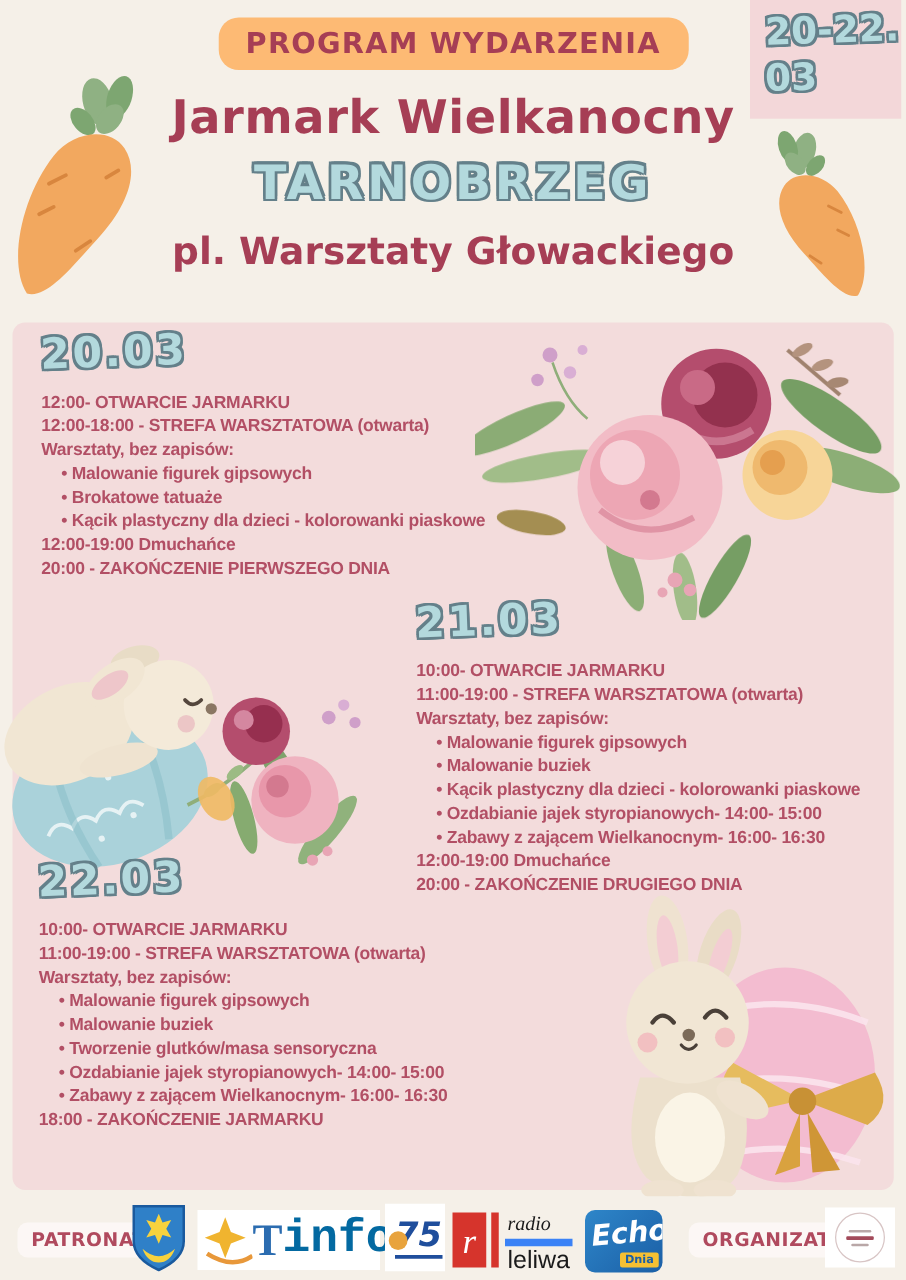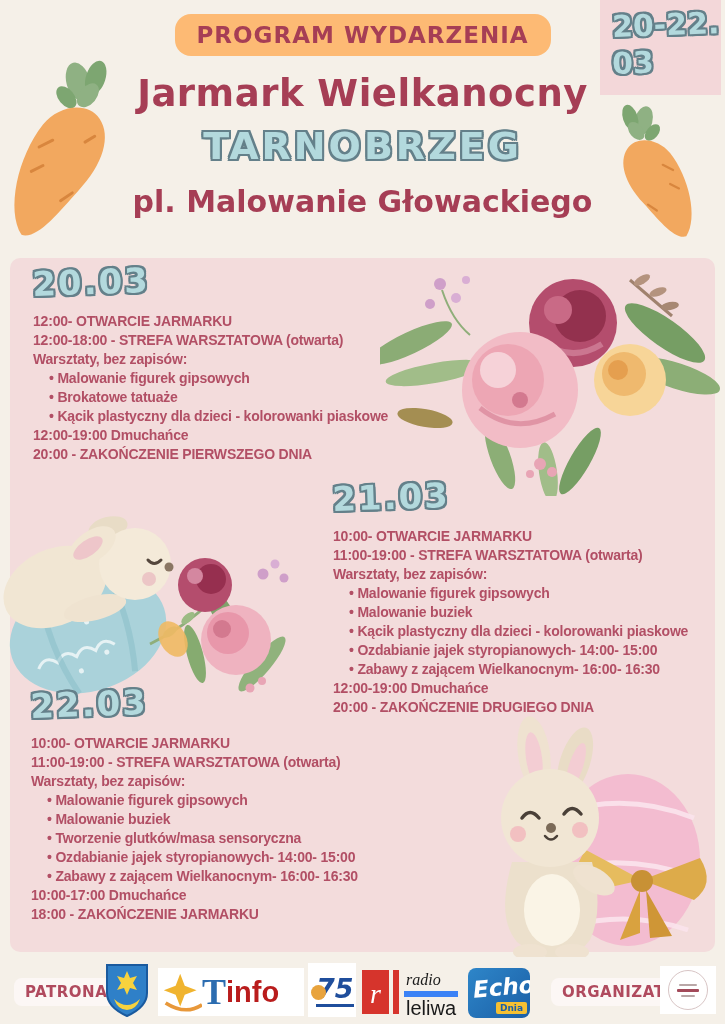--- a/index.html
+++ b/index.html
@@ -70,21 +70,21 @@
     position:absolute;background:#fcf7f5;border-radius:8px;padding:5px 11px;
     color:#b04a5e;font-weight:bold;font-size:15px;letter-spacing:.5px;white-space:nowrap;
   }
   .pill-patronaty{left:14px;top:20px;}
   .pill-organizator{left:551px;top:20px;}
   .logo-box{position:absolute;background:#fff;box-sizing:border-box;}
   .crest{left:104px;top:5px;width:46px;height:56px;background:none;}
   .tinfo{left:158px;top:10px;width:146px;height:48px;display:flex;align-items:center;padding-left:4px;}
   .tinfo .star-swoosh{width:40px;height:44px;flex:0 0 auto;}
   .tinfo .t{font-family:"Liberation Serif",serif;font-weight:bold;font-size:36px;color:#2b6cb0;line-height:40px;}
-  .tinfo .info{font-family:Liberation Sans, sans-serif;font-weight:bold;font-size:29px;color:#b91c1c;line-height:40px;}
+  .tinfo .info{font-family:Liberation Mono, monospace;font-weight:bold;font-size:37px;color:#0369a1;line-height:40px;}
   .box75{left:308px;top:5px;width:48px;height:54px;display:flex;align-items:center;}
   .box75 .gold{position:absolute;left:3px;top:22px;width:15px;height:15px;border-radius:50%;background:#e8a33d;}
   .box75 .n75{font-style:italic;font-weight:bold;font-size:27px;color:#1f4e9c;border-bottom:3px solid #1f4e9c;line-height:30px;margin-left:8px;}
   .radio-r{left:362px;top:12px;width:27px;height:44px;background:#d6342c;color:#fff;
     font-family:"Liberation Serif",serif;font-style:italic;font-size:28px;
     display:flex;align-items:flex-end;justify-content:center;line-height:40px;}
   .radio-bar{left:393px;top:12px;width:6px;height:44px;background:#d6342c;}
   .radio-text{left:404px;top:11px;background:none;color:#1a1a1a;}
   .radio-text .r1{font-family:"Liberation Serif",serif;font-style:italic;font-size:16px;line-height:22px;border-bottom:6px solid #3b82f6;padding:0 2px;}
   .radio-text .r2{font-family:"Liberation Sans",sans-serif;font-size:20px;line-height:22px;padding:0 2px;}
@@ -108,21 +108,21 @@
   <div class="panel"></div>
 
   <div class="date-badge">
     <div class="l1 bubble">20-22.</div>
     <div class="l2 bubble">03</div>
   </div>
 
   <div class="header-pill">PROGRAM WYDARZENIA</div>
   <div class="title">Jarmark Wielkanocny</div>
   <div class="city bubble">TARNOBRZEG</div>
-  <div class="place">pl. Malowanie Głowackiego</div>
+  <div class="place">pl. Warsztaty Głowackiego</div>
 
   <svg class="carrot-left" viewBox="0 0 125 190">
     <g fill="#8fb183">
       <ellipse cx="78" cy="28" rx="12" ry="20" transform="rotate(-15 78 28)"></ellipse>
       <ellipse cx="96" cy="24" rx="10" ry="18" transform="rotate(18 96 24)" fill="#7da671"></ellipse>
       <ellipse cx="88" cy="42" rx="9" ry="14" transform="rotate(40 88 42)"></ellipse>
       <ellipse cx="66" cy="44" rx="8" ry="13" transform="rotate(-40 66 44)" fill="#7da671"></ellipse>
     </g>
     <path d="M20 185 C 4 160, 16 105, 42 72 C 58 52, 88 48, 100 66 C 112 84, 104 112, 78 140 C 58 162, 36 190, 20 185 Z" fill="#f2a85f"></path>
     <g stroke="#d8863e" stroke-width="3" stroke-linecap="round" fill="none">
@@ -300,21 +300,20 @@
     <div class="sec-heading bubble">22.03</div>
     <div class="schedule">
         <div class="line">10:00- OTWARCIE JARMARKU</div>
         <div class="line">11:00-19:00 - STREFA WARSZTATOWA (otwarta)</div>
         <div class="line">Warsztaty, bez zapisów:</div>
         <div class="line bullet">• Malowanie figurek gipsowych</div>
         <div class="line bullet">• Malowanie buziek</div>
         <div class="line bullet">• Tworzenie glutków/masa sensoryczna</div>
         <div class="line bullet">• Ozdabianie jajek styropianowych- 14:00- 15:00</div>
         <div class="line bullet">• Zabawy z zającem Wielkanocnym- 16:00- 16:30</div>
-        <div class="line">10:00-17:00 Dmuchańce</div>
         <div class="line">18:00 - ZAKOŃCZENIE JARMARKU</div>
       </div>
   </div>
 
 
   <div class="footer">
     <div class="footer-pill pill-patronaty">PATRONATY</div>
 
     <svg class="logo-box crest" viewBox="0 0 46 56">
       <path d="M3 2 h40 v28 q0 14 -20 23 q-20 -9 -20 -23 z" fill="#2f80c8" stroke="#1a5a9e" stroke-width="2"></path>

